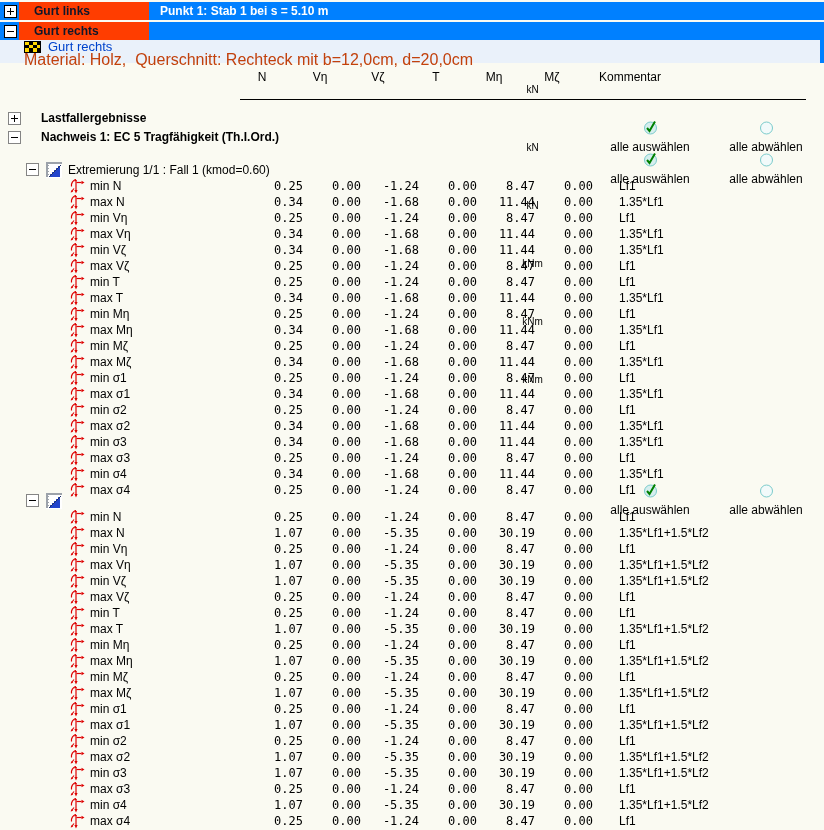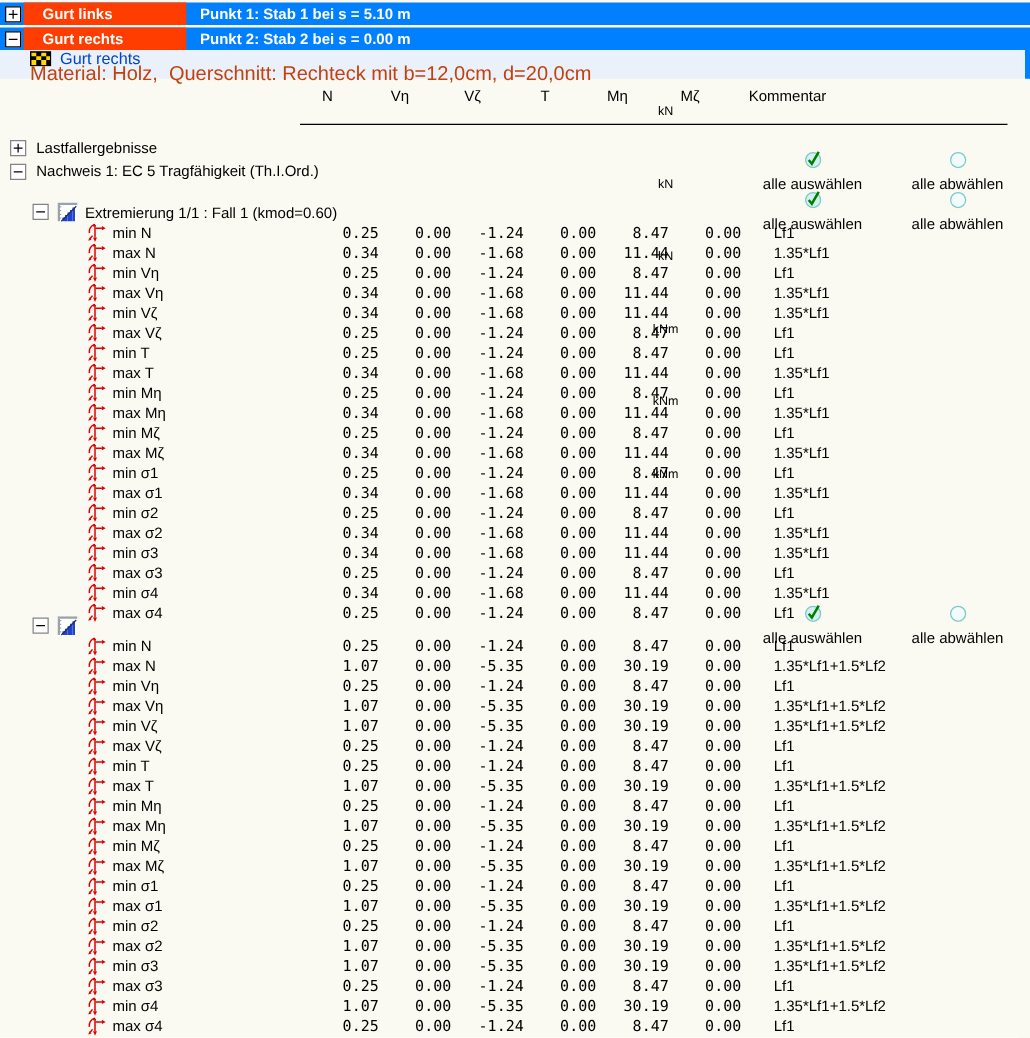--- a/index.html
+++ b/index.html
@@ -8,21 +8,21 @@
 
   
   .titlebar{position:absolute;left:0;width:824px;height:18px;background:#0080FF;}
   .titlebar.bar1{top:2px;} .titlebar.bar2{top:22px;}
   .expbox{position:relative;width:11px;height:11px;background:#fff;border:1px solid #000;
           box-sizing:content-box;flex:0 0 auto;cursor:default;}
   .expbox::before{content:"";position:absolute;left:2px;top:5px;width:7px;height:1px;background:#000;}
   .expbox.plus::after{content:"";position:absolute;left:5px;top:2px;width:1px;height:7px;background:#000;}
   .titlebar .expbox{position:absolute;left:4px;top:3px;}
   .section-label{position:absolute;left:19px;top:0;width:130px;height:18px;background:#FF3D00;
-                 color:#ffffff;font-weight:bold;line-height:18px;padding-left:15px;box-sizing:border-box;}
+                 color:#0f172a;font-weight:bold;line-height:18px;padding-left:15px;box-sizing:border-box;}
   .point-label{position:absolute;left:160px;top:0;color:#fff;font-weight:bold;line-height:18px;}
 
   
   .subpanel{position:absolute;left:0;top:40px;width:820px;height:23px;background:#EAF1FA;
             border-right:4px solid #0080FF;}
   .subpanel .line1{position:absolute;left:24px;top:0;height:13px;display:flex;align-items:center;gap:7px;
                    color:#0043CC;font-size:13px;}
   .subpanel .line2{position:absolute;left:24px;top:11px;color:#c2410c;font-size:16px;white-space:pre;}
 
   
@@ -30,21 +30,21 @@
   .hrow{display:flex;padding-left:225px;height:13px;line-height:13px;}
   .hcell{flex:0 0 58px;box-sizing:border-box;padding-left:16px;text-align:center;}
   .hcell.kommentar{flex:0 0 auto;padding-left:26px;text-align:center;}
   .hrow.units{font-size:10px;height:12px;line-height:12px;flex-direction:column;}
   .head-rule{position:absolute;left:240px;top:28px;width:566px;border-top:1px solid #000;}
 
   
   .treerow{position:absolute;left:0;width:824px;height:16px;display:flex;align-items:center;}
   .treerow.lastfall{top:110px;padding-left:8px;}
   .treerow.nachweis{top:129px;padding-left:8px;}
-  .treerow .t-label{font-weight:normal;margin-left:8px;}
+  .treerow .t-label{font-weight:bold;margin-left:20px;}
 
   .group{position:absolute;left:0;width:824px;}
   .group.g0{top:161px;} .group.g1{top:492px;}
   .group-header{position:relative;height:17px;display:flex;align-items:center;padding-left:26px;}
   .group-header .expbox{border-color:#848484;}
   .chart-icon{margin-left:7px;flex:0 0 auto;display:inline-flex;}
   .group-title{margin-left:6px;}
 
   .treerow .expbox{border-color:#848484;}
 
@@ -67,21 +67,20 @@
 
   <div class="titlebar bar1">
     <span class="expbox plus"></span>
     <span class="section-label">Gurt links</span>
     <span class="point-label">Punkt 1: Stab 1 bei s = 5.10 m</span>
   </div>
 
   <div class="titlebar bar2">
     <span class="expbox"></span>
     <span class="section-label">Gurt rechts</span>
-    <span class="point-label">Punkt 2: Stab 2 bei s = 0.00 m</span>
   </div>
 
   <div class="subpanel">
     <div class="line1">
       <span style="display:inline-flex;">
         <svg width="17" height="12" viewBox="0 0 17 12">
           <rect x="0" y="0" width="17" height="12" fill="#000"></rect>
           <g fill="#FFD800">
             <rect x="1" y="1" width="4" height="3"></rect>
               <rect x="9" y="1" width="4" height="3"></rect>

